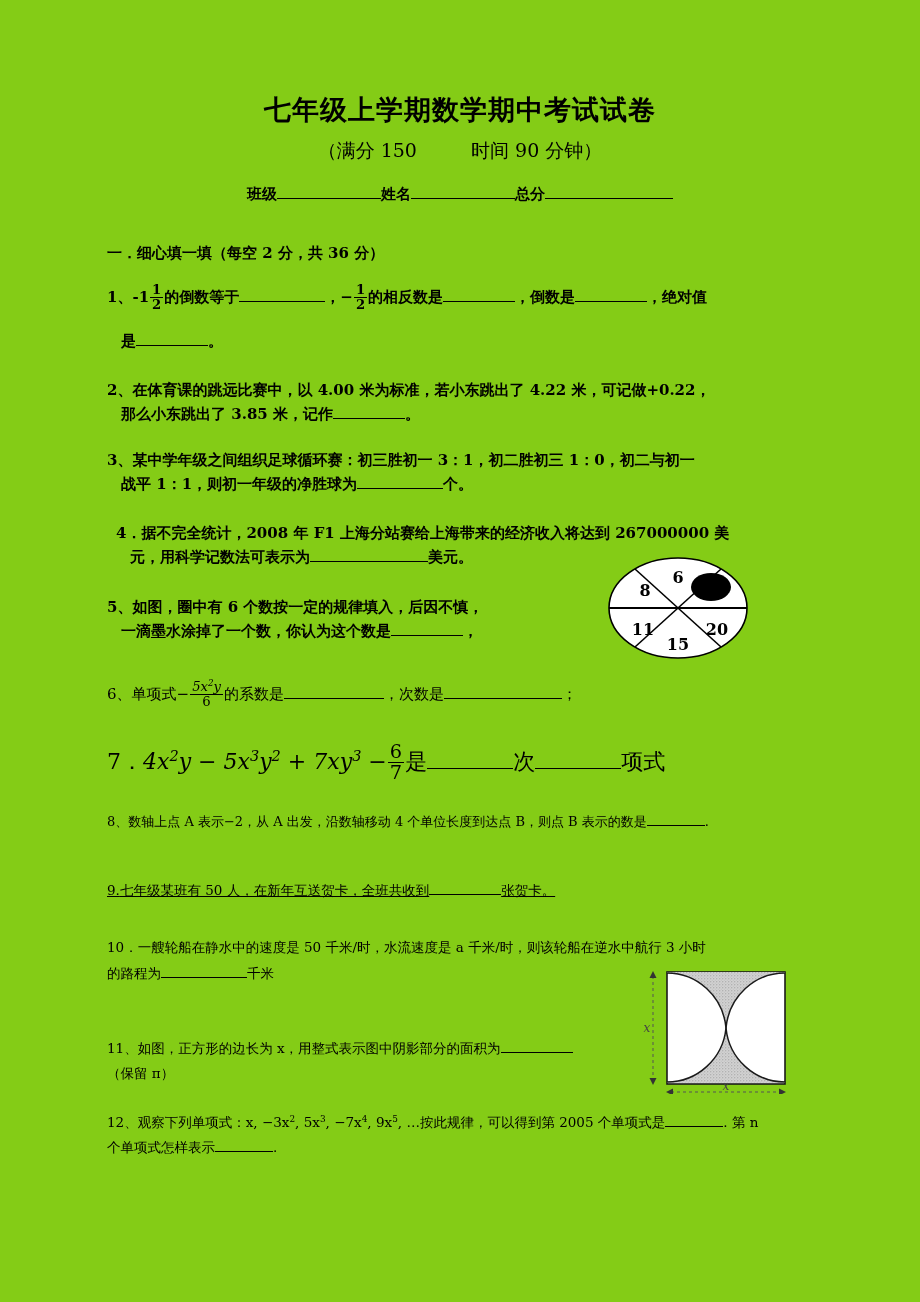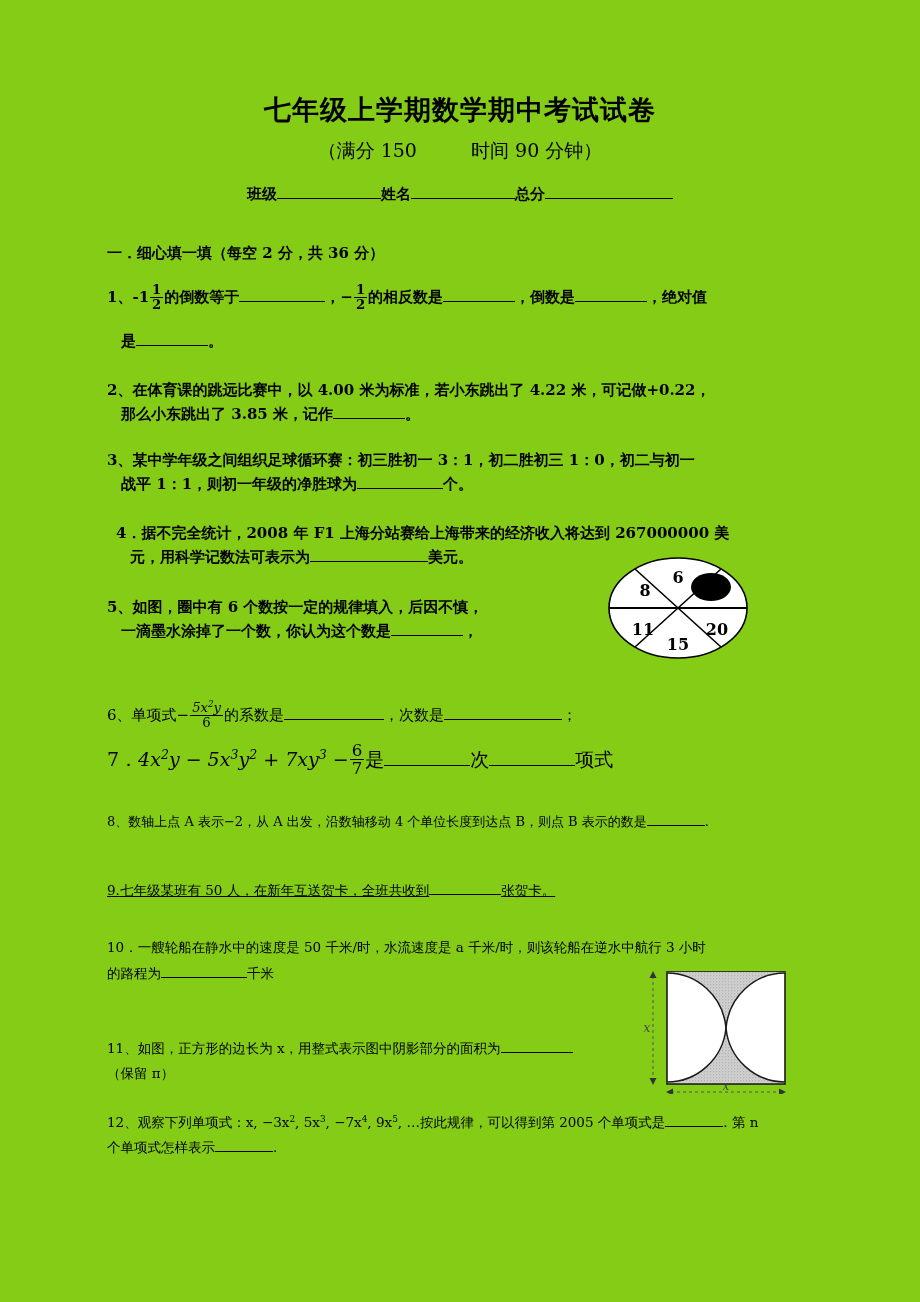--- a/index.html
+++ b/index.html
@@ -191,27 +191,27 @@
       <line x1="114" y1="13" x2="28" y2="91" stroke="#000000" stroke-width="1.6"></line>
       <ellipse cx="104" cy="31" rx="20" ry="14" fill="#000000"></ellipse>
       <text id="cv0" x="71" y="27" font-size="16" font-weight="bold" text-anchor="middle" font-family="DejaVu Serif, Liberation Serif, serif">6</text>
       <text id="cv1" x="38" y="40" font-size="16" font-weight="bold" text-anchor="middle" font-family="DejaVu Serif, Liberation Serif, serif">8</text>
       <text id="cv2" x="36" y="79" font-size="16" font-weight="bold" text-anchor="middle" font-family="DejaVu Serif, Liberation Serif, serif">11</text>
       <text id="cv3" x="71" y="94" font-size="16" font-weight="bold" text-anchor="middle" font-family="DejaVu Serif, Liberation Serif, serif">15</text>
       <text id="cv4" x="110" y="79" font-size="16" font-weight="bold" text-anchor="middle" font-family="DejaVu Serif, Liberation Serif, serif">20</text>
     </svg>
   </div>
 
-  <div class="q" style="left:107px; top:680px; width:706px;margin-top:21px;">
+  <div class="q" style="left:107px; top:680px; width:706px;">
     <span class="ln">
       <span>6、</span><span>单项式</span><span class="it">−</span><span class="frac"><span class="num it"><span>5x</span><sup>2</sup><span>y</span></span><span class="den">6</span></span><span>的系数是</span><span class="blank u6"></span><span>，次数是</span><span class="blank u7"></span><span>；</span>
     </span>
   </div>
 
-  <div class="q" style="left:107px; top:742px; width:706px; font-size:19px;">
+  <div class="q" style="left:107px; top:742px; width:706px; font-size:22px;">
     <span class="ln">
       <span>7．</span><span class="it"><span>4x</span><sup>2</sup><span>y</span></span><span class="it"><span> − 5x</span><sup>3</sup><span>y</span><sup>2</sup></span><span class="it"><span> + 7xy</span><sup>3</sup></span><span class="it"> −</span><span class="frac"><span class="num">6</span><span class="den">7</span></span><span>是</span><span class="blank u5"></span><span>次</span><span class="blank u5"></span><span>项式</span>
     </span>
   </div>
 
   <div class="q" style="left:107px; top:811px; width:720px; font-size:13px;">
     <span class="ln">
       <span>8、</span><span>数轴上点 A 表示−2，从 A 出发，沿数轴移动 4 个单位长度到达点 B，则点 B 表示的数是</span><span class="blank u3"></span><span>.</span>
     </span>
   </div>

